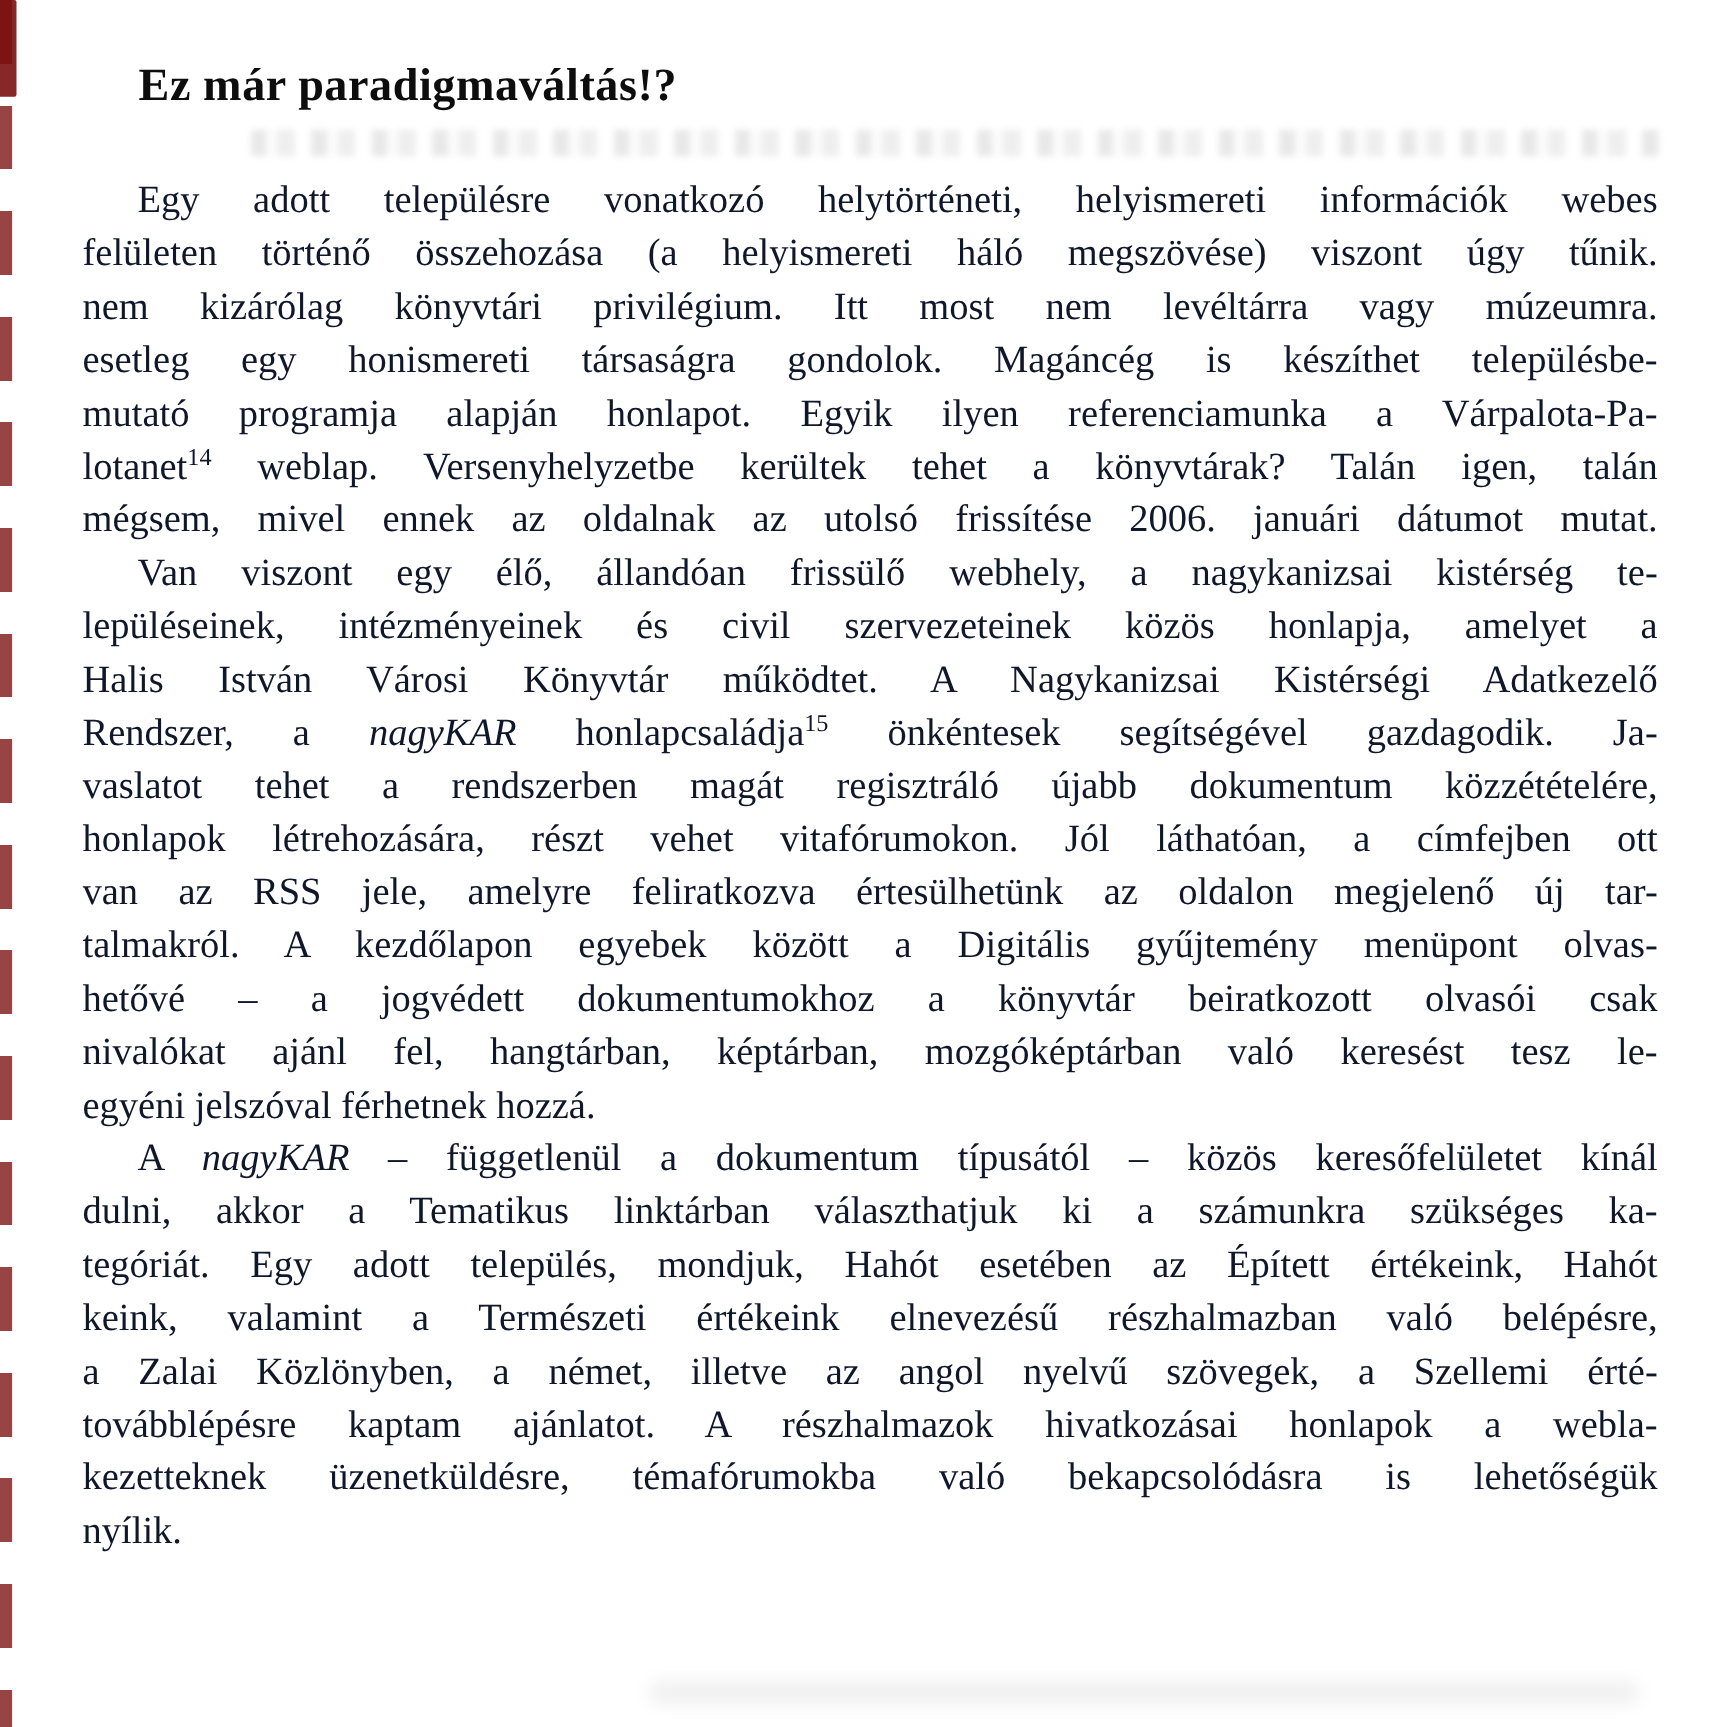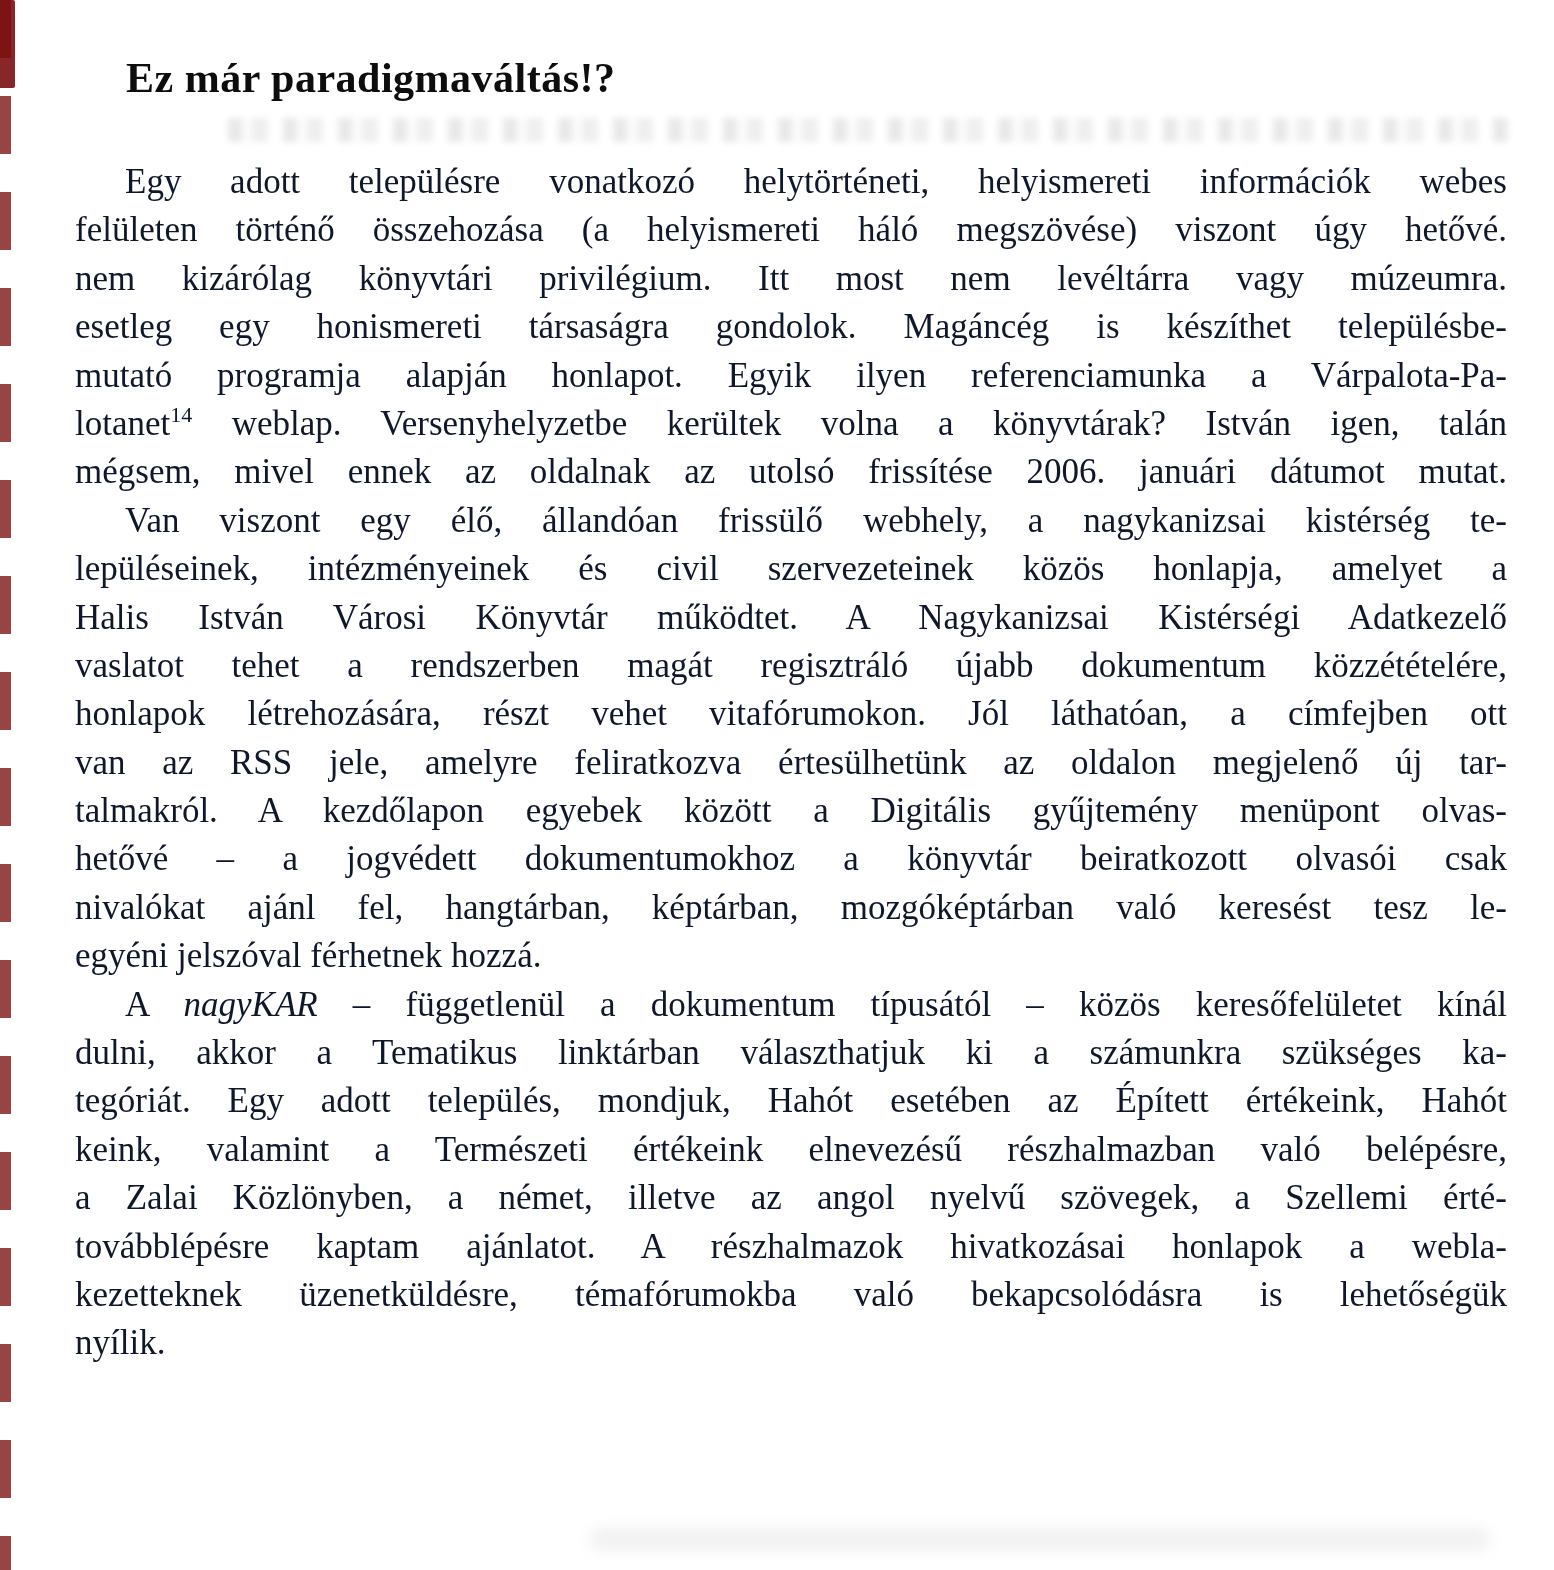--- a/index.html
+++ b/index.html
@@ -71,29 +71,30 @@
 <div class="page">
   <div class="scan-edge"></div>
   <div class="scan-edge-top"></div>
 
   <div class="heading">Ez már paradigmaváltás!?</div>
 
   <div class="ghost-line"></div>
 
   <div class="article" id="article">
       <div class="line indent"><span>Egy adott településre vonatkozó helytörténeti, helyismereti információk webes</span></div>
-      <div class="line"><span>felületen történő összehozása (a helyismereti háló megszövése) viszont úgy hetővé.</span></div>
+      <div class="line"><span>felületen történő összehozása (a helyismereti háló megszövése) viszont úgy tűnik.</span></div>
       <div class="line"><span>nem kizárólag könyvtári privilégium. Itt most nem levéltárra vagy múzeumra.</span></div>
       <div class="line"><span>esetleg egy honismereti társaságra gondolok. Magáncég is készíthet településbe-</span></div>
       <div class="line"><span>mutató programja alapján honlapot. Egyik ilyen referenciamunka a Várpalota-Pa-</span></div>
-      <div class="line"><span>lotanet</span><sup>14</sup><span> weblap. Versenyhelyzetbe kerültek volna a könyvtárak? István igen, talán</span></div>
+      <div class="line"><span>lotanet</span><sup>14</sup><span> weblap. Versenyhelyzetbe kerültek tehet a könyvtárak? Talán igen, talán</span></div>
       <div class="line"><span>mégsem, mivel ennek az oldalnak az utolsó frissítése 2006. januári dátumot mutat.</span></div>
       <div class="line indent"><span>Van viszont egy élő, állandóan frissülő webhely, a nagykanizsai kistérség te-</span></div>
       <div class="line"><span>lepüléseinek, intézményeinek és civil szervezeteinek közös honlapja, amelyet a</span></div>
       <div class="line"><span>Halis István Városi Könyvtár működtet. A Nagykanizsai Kistérségi Adatkezelő</span></div>
+      <div class="line"><span>Rendszer, a </span><span class="it">nagyKAR</span><span> honlapcsaládja</span><sup>15</sup><span> önkéntesek segítségével gazdagodik. Ja-</span></div>
       <div class="line"><span>vaslatot tehet a rendszerben magát regisztráló újabb dokumentum közzétételére,</span></div>
       <div class="line"><span>honlapok létrehozására, részt vehet vitafórumokon. Jól láthatóan, a címfejben ott</span></div>
       <div class="line"><span>van az RSS jele, amelyre feliratkozva értesülhetünk az oldalon megjelenő új tar-</span></div>
       <div class="line"><span>talmakról. A kezdőlapon egyebek között a Digitális gyűjtemény menüpont olvas-</span></div>
       <div class="line"><span>hetővé – a jogvédett dokumentumokhoz a könyvtár beiratkozott olvasói csak</span></div>
       <div class="line"><span>nivalókat ajánl fel, hangtárban, képtárban, mozgóképtárban való keresést tesz le-</span></div>
       <div class="line end"><span>egyéni jelszóval férhetnek hozzá.</span></div>
       <div class="line indent"><span>A </span><span class="it">nagyKAR</span><span> – függetlenül a dokumentum típusától – közös keresőfelületet kínál</span></div>
       <div class="line"><span>dulni, akkor a Tematikus linktárban választhatjuk ki a számunkra szükséges ka-</span></div>
       <div class="line"><span>tegóriát. Egy adott település, mondjuk, Hahót esetében az Épített értékeink, Hahót</span></div>

